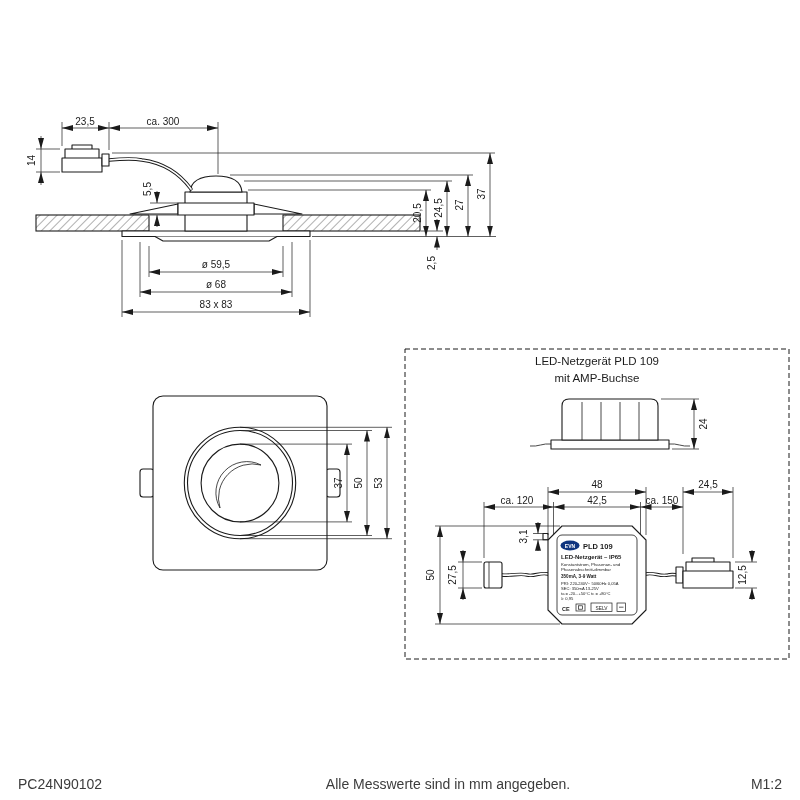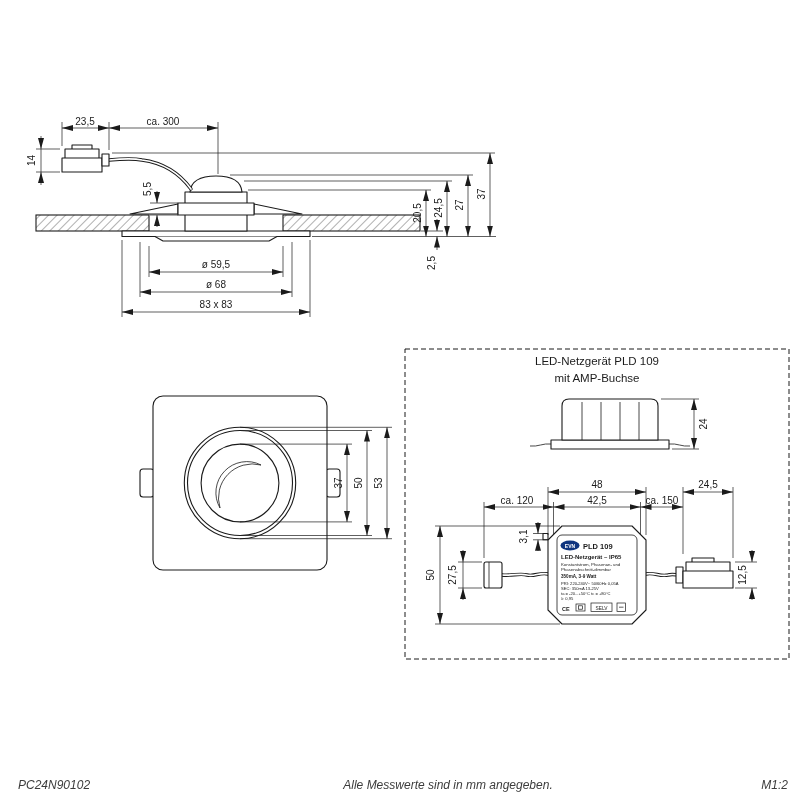--- a/index.html
+++ b/index.html
@@ -14,24 +14,24 @@
   .dim-t{font-size:10px;}
   .title-t{font-size:11.5px;}
   .lbl-b{font-size:7.5px;font-weight:bold;}
   .lbl-m{font-size:6px;font-weight:bold;}
   .lbl-s{font-size:4.3px;}
   .lbl-s2{font-size:4.6px;font-weight:bold;}
   .lbl-xs{font-size:4.1px;}
   .lbl-logo{font-size:5px;font-weight:bold;fill:#ffffff;}
   .lbl-selv{font-size:4.8px;}
   .lbl-ce{font-size:5.5px;font-weight:bold;}
-  .footer-t{position:absolute;bottom:8px;font-size:12px;color:#3c3c3c;font-style:italic;}
+  .footer-t{position:absolute;bottom:8px;font-size:14px;color:#3c3c3c;}
   .f-left{left:18px;}
   .f-center{left:50%;transform:translateX(-50%);margin-left:48px;}
-  .f-right{right:12px;}
+  .f-right{right:18px;}
 </style>
 </head>
 <body>
 
 <svg width="800" height="772" viewBox="0 0 800 772">
   <defs>
     <marker id="ar" viewBox="0 0 12 8" refX="11" refY="4" markerWidth="12" markerHeight="8" markerUnits="userSpaceOnUse" orient="auto-start-reverse">
       <path d="M0,1 L11,4 L0,7 Z" fill="#1b1b1b"></path>
     </marker>
     <pattern id="hatch" width="6" height="6" patternUnits="userSpaceOnUse" patternTransform="rotate(45)">

